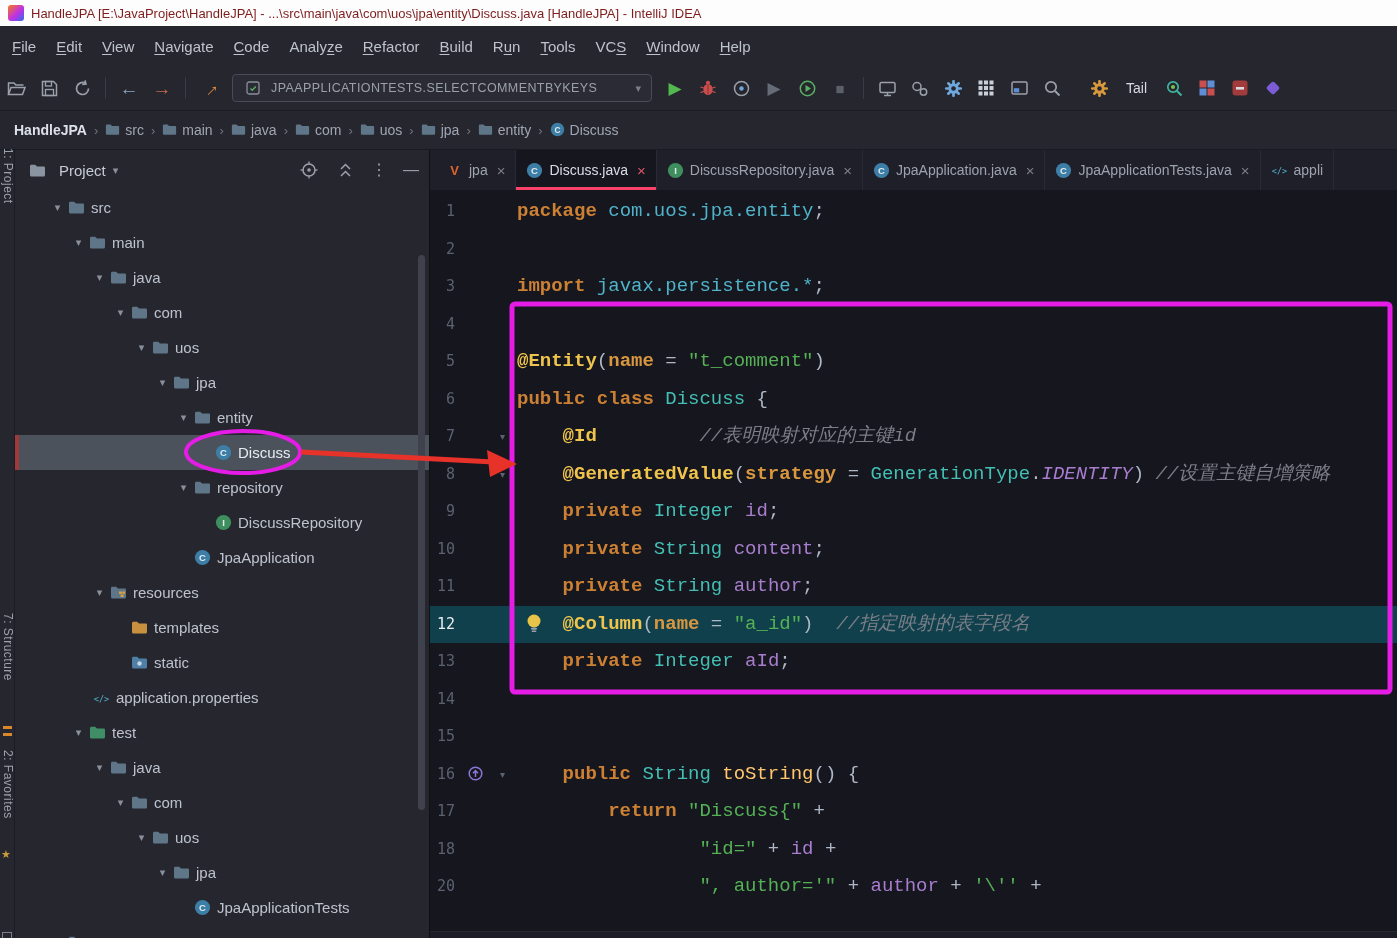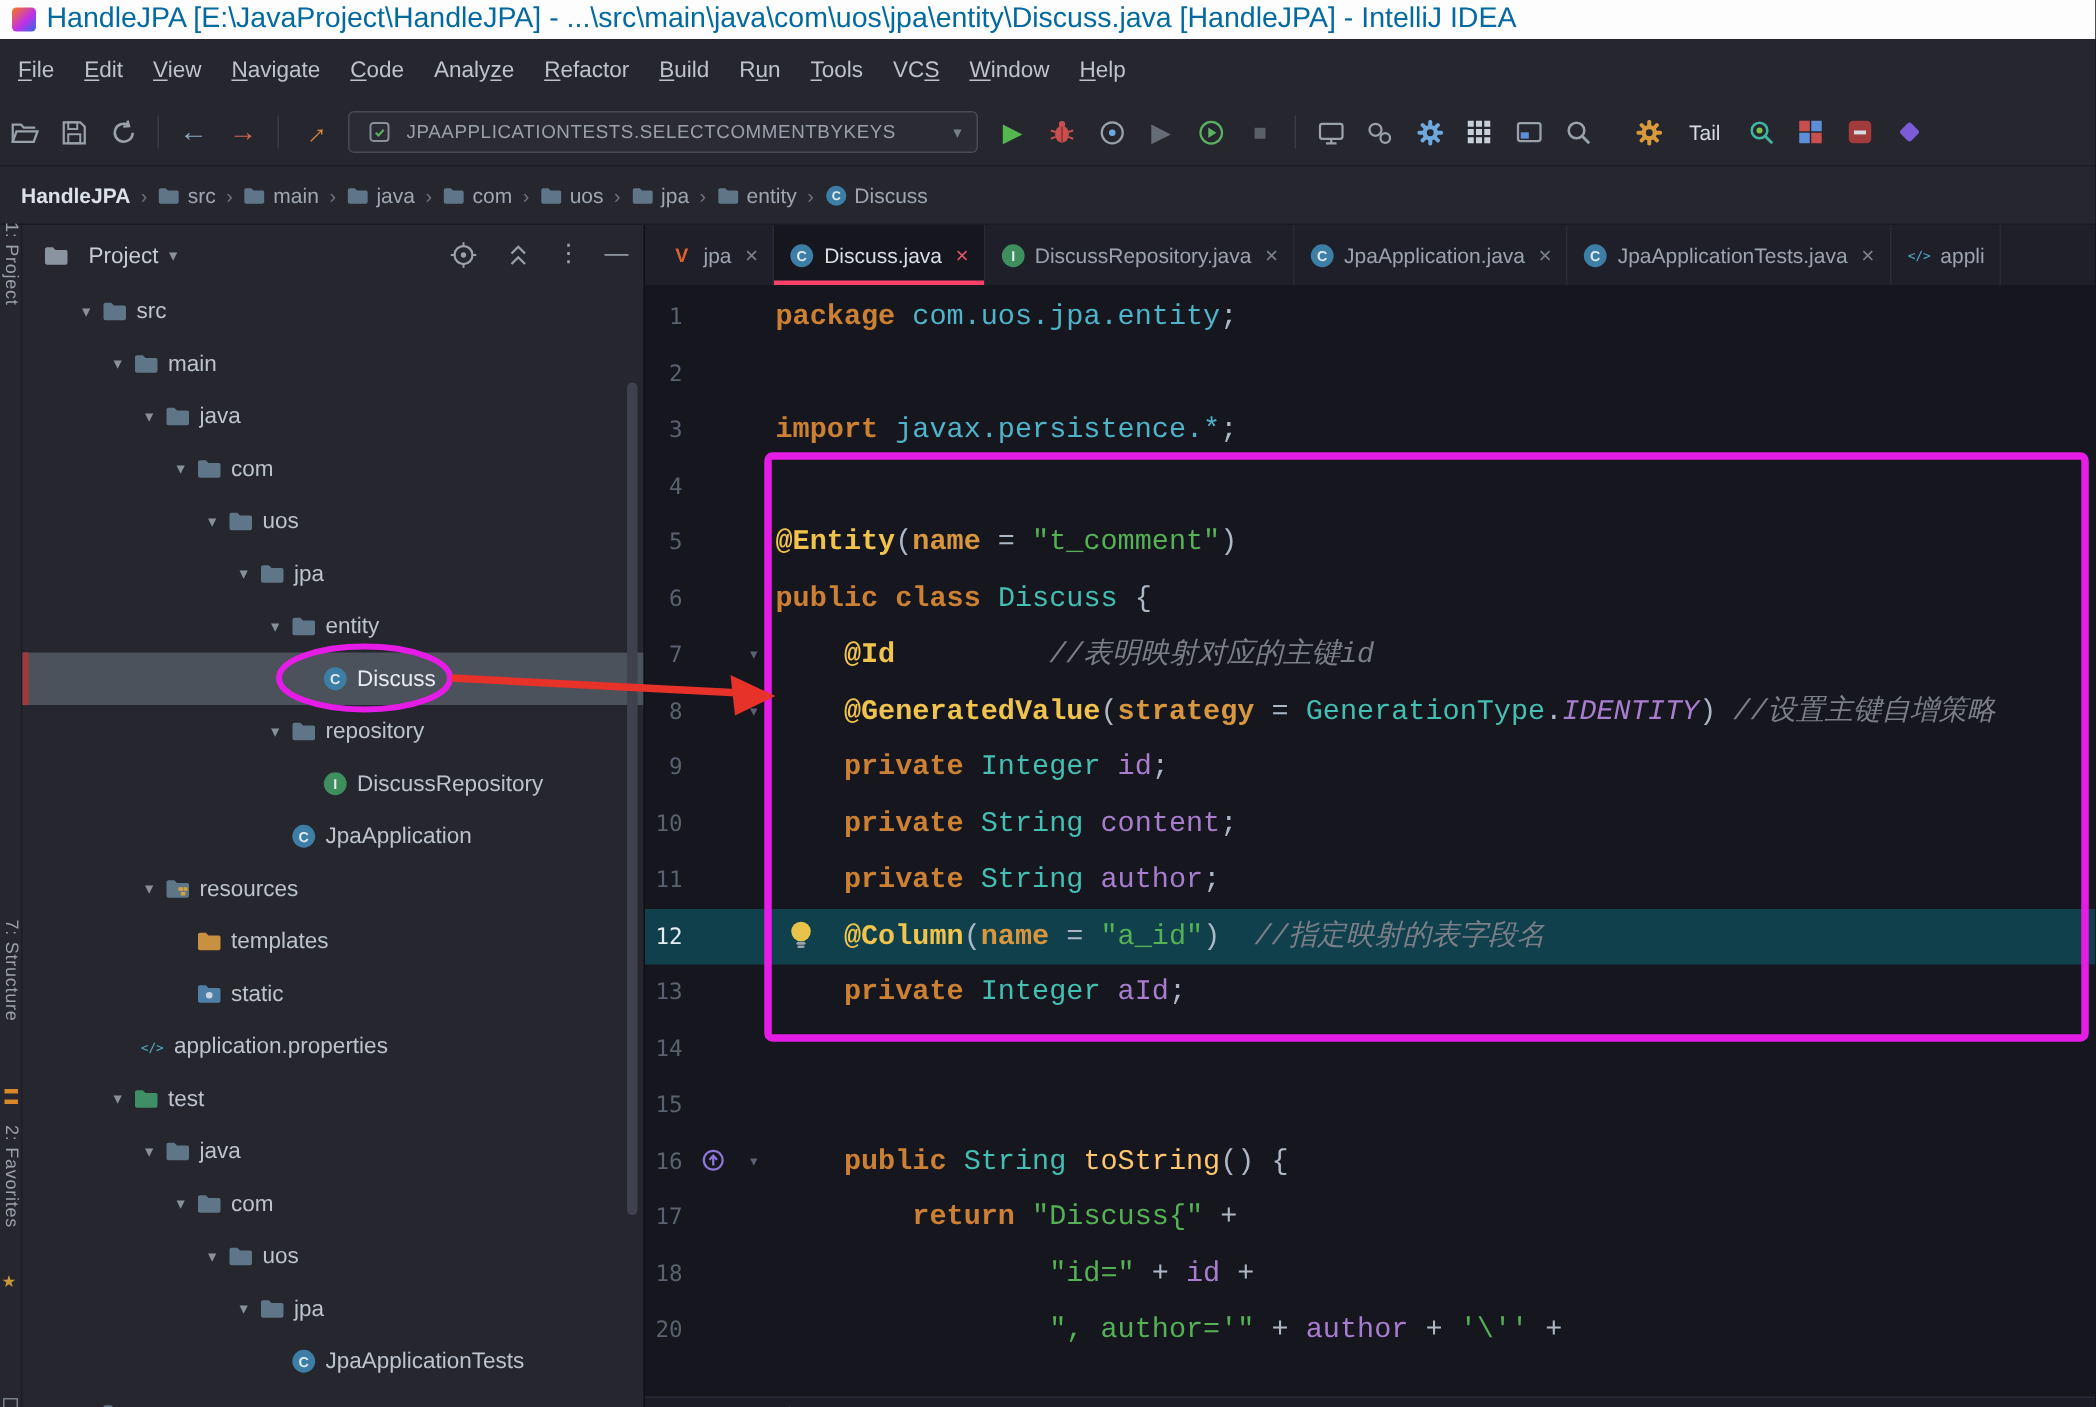--- a/index.html
+++ b/index.html
@@ -3,42 +3,42 @@
 <meta charset="utf-8">
 <style>
   *{box-sizing:border-box;margin:0;padding:0}
   html,body{width:1397px;height:938px;overflow:hidden}
   body{background:#16161E;font-family:"Liberation Sans",sans-serif;position:relative}
 
   
   .titlebar{height:26px;background:#FDFDFD;display:flex;align-items:center;padding:0 8px;gap:7px}
   .app-icon{width:16px;height:16px;border-radius:3px;flex:none;
     background:linear-gradient(135deg,#F97A12 0%,#C131E6 55%,#2E6BE6 100%)}
-  .title-text{font-size:19px;color:#0369a1;white-space:nowrap}
+  .title-text{font-size:13px;color:#7f1d1d;white-space:nowrap}
 
   
   .menubar{height:40px;background:#26262F;display:flex;align-items:center;padding:0 2px}
   .menu-item{color:#BDC2CB;font-size:15px;padding:4px 10px;white-space:nowrap}
   .menu-item u{text-decoration:underline;text-underline-offset:2px}
 
   
   .toolbar{height:45px;background:#26262F;display:flex;align-items:center;padding:0 6px;gap:13px;border-bottom:1px solid #1C1C24}
   .ic-wrap{display:inline-flex;align-items:center;justify-content:center;width:20px;height:20px;flex:none}
   .uic{font-size:19px;line-height:1;color:#9AA1AB}
   .tsep{width:1px;height:22px;background:#3A3A46;flex:none}
   .run-combo{height:28px;min-width:420px;border:1px solid #4A4A57;border-radius:4px;background:#2B2B36;
     display:flex;align-items:center;gap:8px;padding:0 10px}
   .combo-text{font-size:12.5px;color:#9AA0AA;letter-spacing:.4px;white-space:nowrap;overflow:hidden}
   .combo-caret{color:#7A8089;font-size:11px;margin-left:auto}
   .tail-label{color:#D5DAE2;font-size:14px;margin:0 4px;white-space:nowrap}
   .tb-right{margin-left:14px;display:flex;align-items:center;gap:13px}
 
   
   .navbar{height:39px;background:#26262F;display:flex;align-items:center;padding:0 14px;gap:7px;border-bottom:1px solid #1A1A22}
-  .crumb{display:flex;align-items:center;gap:5px;color:#9FA6B1;font-size:14px;white-space:nowrap}
+  .crumb{display:flex;gap:5px;color:#9FA6B1;font-size:14px;white-space:nowrap}
   .crumb.bold{color:#DCE0E8;font-weight:bold}
   .crumb-sep{color:#6E747E;font-size:13px}
 
   
   .main{display:flex;height:788px;position:relative}
 
   
   .stripe{width:15px;background:#26262F;border-right:1px solid #1C1C24;position:relative;flex:none}
   .stripe-label{position:absolute;left:0;width:15px;writing-mode:vertical-rl;
     font-size:12px;color:#9BA1AB;letter-spacing:.5px;white-space:nowrap}

